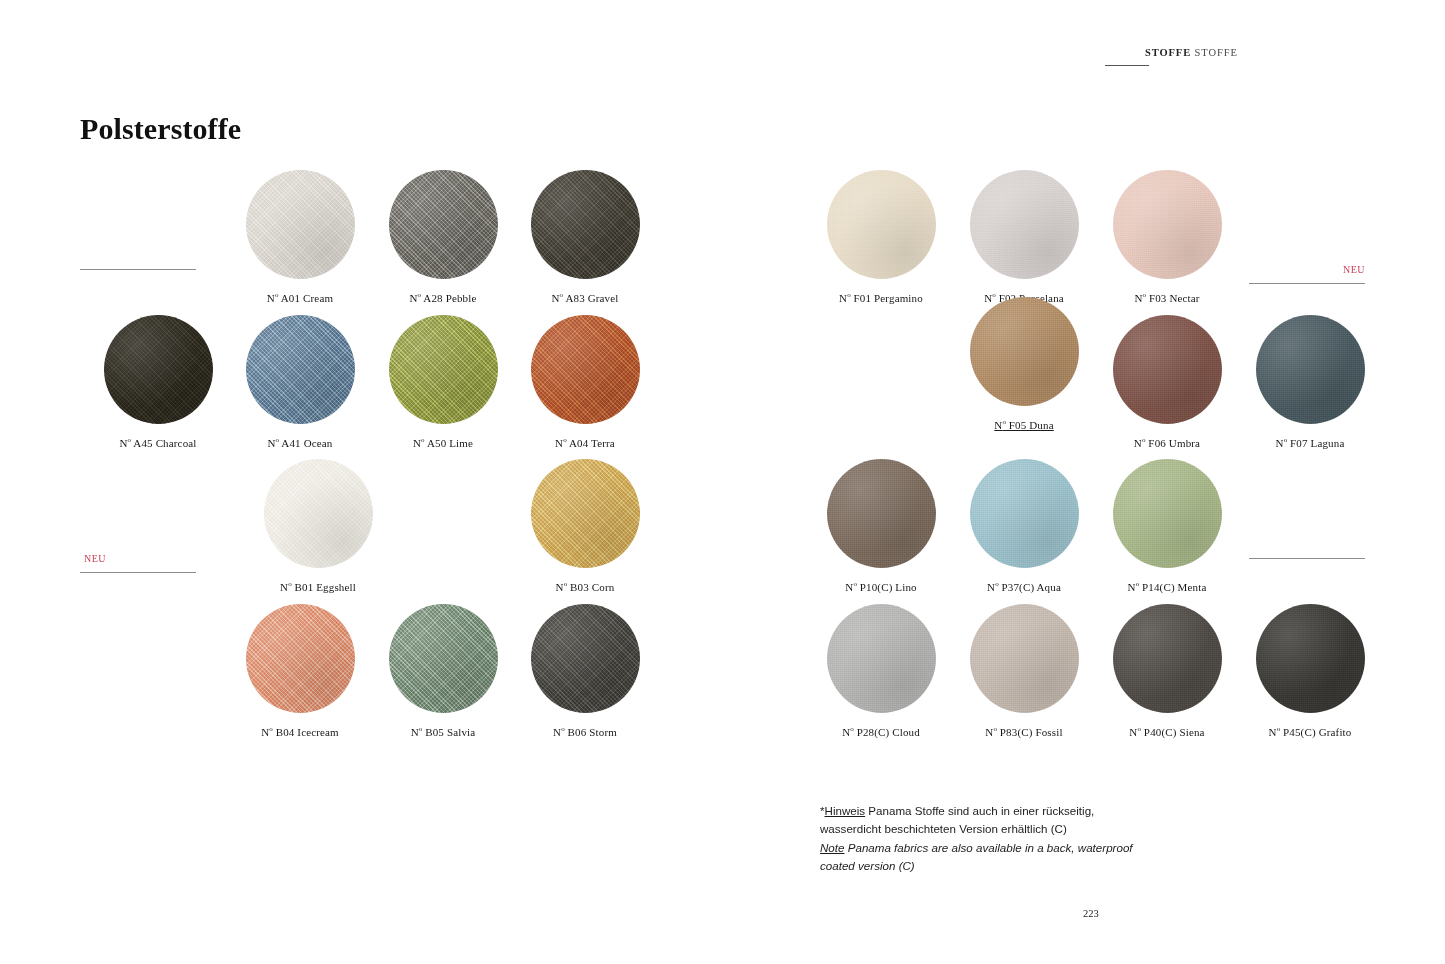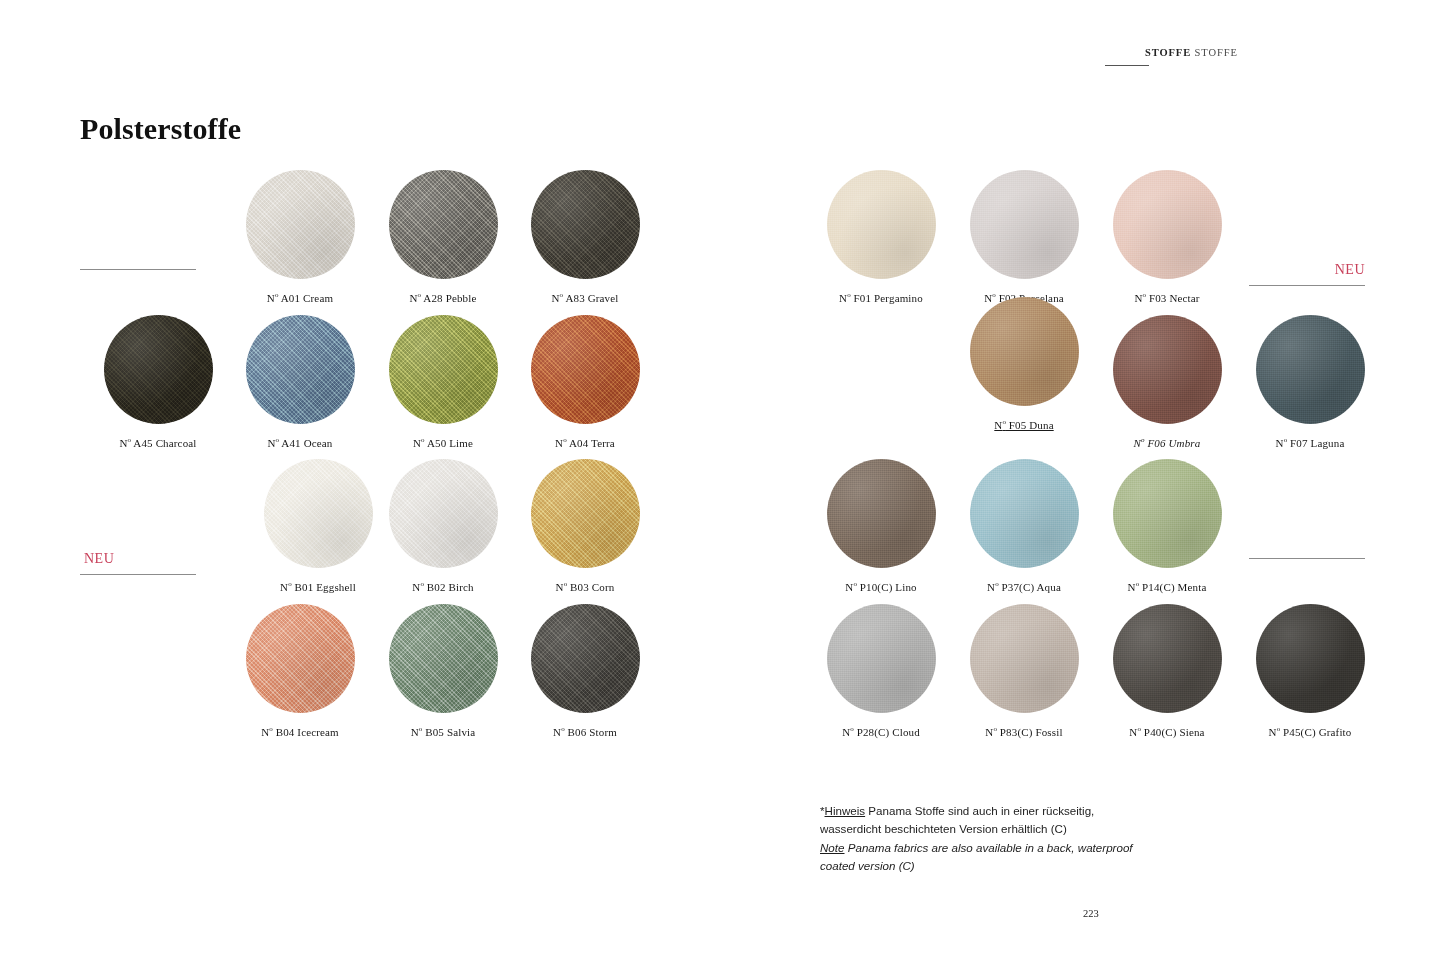--- a/index.html
+++ b/index.html
@@ -103,21 +103,21 @@
   .family .fname{
     font-family:"Liberation Sans", sans-serif;
     font-size:12.5px;
     font-weight:bold;
     color:#111;
     letter-spacing:.1px;
     white-space:nowrap;
   }
   .family .fnew{
     font-family:"Liberation Serif", serif;
-    font-size:14px;
+    font-size:10px;
     font-weight:normal;
     color:#c8405a;
     letter-spacing:.5px;
     margin-left:4px;
   }
   .family .frule{
     margin-top:7px;
     height:1px;
     background:#8c8c8c;
   }
@@ -184,24 +184,20 @@
       <div class="swatch-label">N<sup>o</sup> A50 Lime</div>
     </div>
     <div class="swatch-cell" style="left: 511px; top: 315px;">
       <div class="disc coarse" style="background: rgb(183, 92, 51);"></div>
       <div class="swatch-label">N<sup>o</sup> A04 Terra</div>
     </div>
     <div class="swatch-cell" style="left: 244px; top: 459px;">
       <div class="disc coarse" style="background: rgb(239, 236, 229);"></div>
       <div class="swatch-label">N<sup>o</sup> B01 Eggshell</div>
     </div>
-    <div class="swatch-cell" style="left: 369px; top: 459px;">
-      <div class="disc coarse" style="background: rgb(231, 229, 225);"></div>
-      <div class="swatch-label">N<sup>o</sup> B02 Birch</div>
-    </div>
     <div class="swatch-cell" style="left: 511px; top: 459px;">
       <div class="disc coarse" style="background: rgb(210, 174, 94);"></div>
       <div class="swatch-label">N<sup>o</sup> B03 Corn</div>
     </div>
     <div class="swatch-cell" style="left: 226px; top: 604px;">
       <div class="disc coarse" style="background: rgb(224, 153, 123);"></div>
       <div class="swatch-label">N<sup>o</sup> B04 Icecream</div>
     </div>
     <div class="swatch-cell" style="left: 369px; top: 604px;">
       <div class="disc coarse" style="background: rgb(126, 148, 127);"></div>
@@ -220,21 +216,21 @@
       <div class="swatch-label">N<sup>o</sup> F02 Porcelana</div>
     </div>
     <div class="swatch-cell" style="left: 1093px; top: 170px;">
       <div class="disc fine" style="background: rgb(231, 200, 188);"></div>
       <div class="swatch-label">N<sup>o</sup> F03 Nectar</div>
     </div>
     <div class="swatch-cell" style="left: 950px; top: 297px; text-decoration: underline;">
       <div class="disc fine" style="background: rgb(175, 138, 100);"></div>
       <div class="swatch-label">N<sup>o</sup> F05 Duna</div>
     </div>
-    <div class="swatch-cell" style="left: 1093px; top: 315px; font-style: italic;">
+    <div class="swatch-cell" style="left: 1093px; top: 315px;">
       <div class="disc fine" style="background: rgb(124, 83, 73);"></div>
       <div class="swatch-label">N<sup>o</sup> F06 Umbra</div>
     </div>
     <div class="swatch-cell" style="left: 1236px; top: 315px;">
       <div class="disc fine" style="background: rgb(73, 89, 95);"></div>
       <div class="swatch-label">N<sup>o</sup> F07 Laguna</div>
     </div>
     <div class="swatch-cell" style="left: 807px; top: 459px;">
       <div class="disc fine" style="background: rgb(122, 106, 93);"></div>
       <div class="swatch-label">N<sup>o</sup> P10(C) Lino</div>

